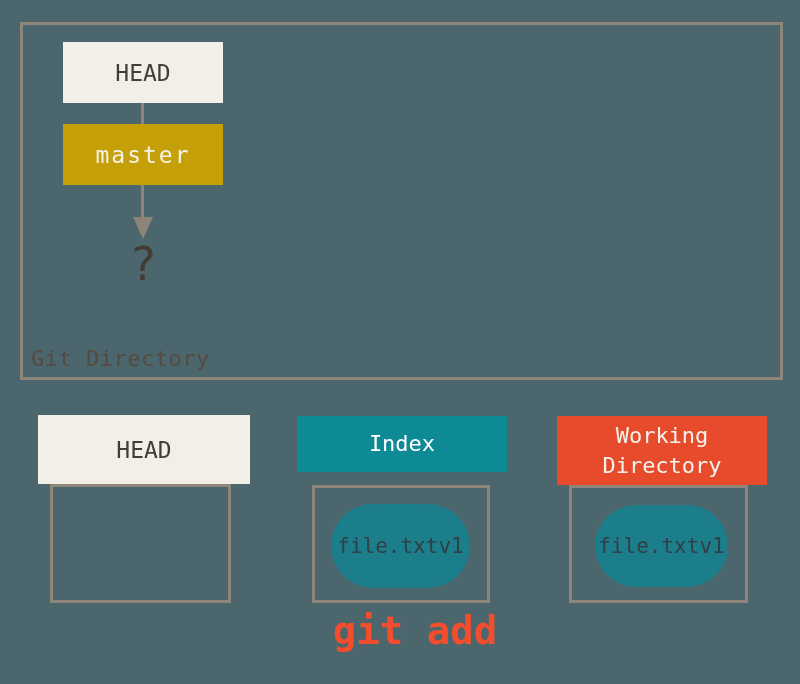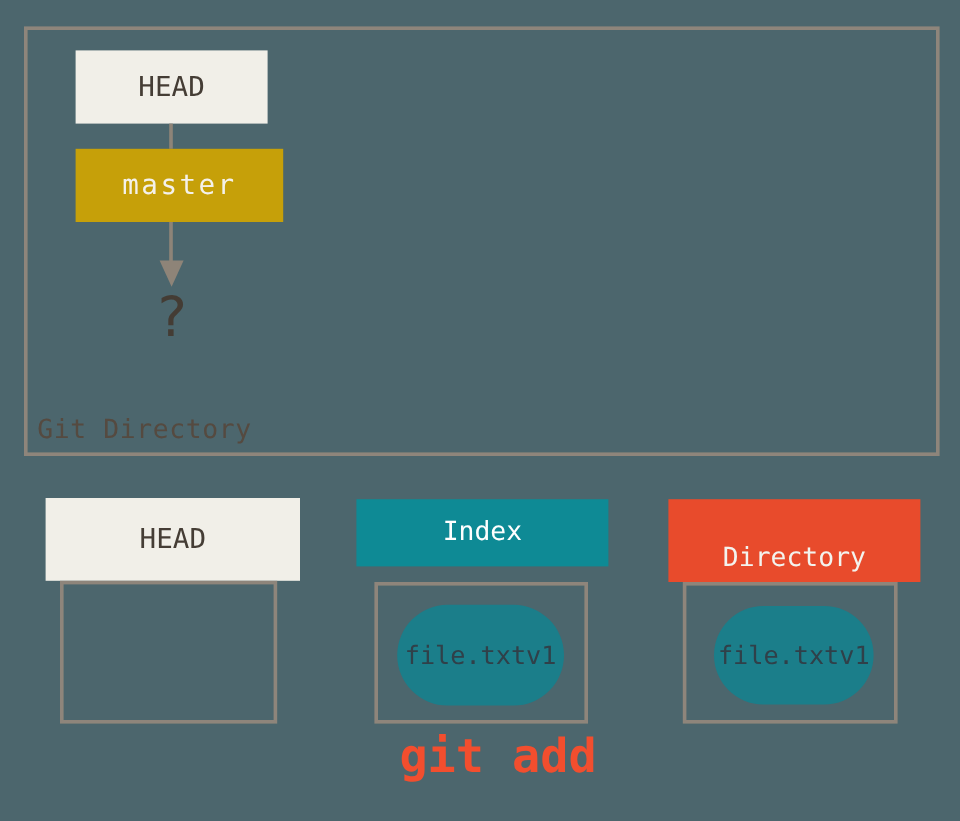--- a/index.html
+++ b/index.html
@@ -39,21 +39,21 @@
     letter-spacing: 0.5px;
   }
 
   
   .node {
     display: flex; align-items: center; justify-content: center;
     text-align: center;
   }
   .head-top { left: 40px; top: 17px; width: 160px; height: 61px;
     background: var(--offwhite); color: var(--dark-text); font-size: 23px; }
-  .master   { left: 40px; top: 99px; width: 173px; height: 61px;
+  .master   { left: 40px; top: 99px; width: 160px; height: 61px;
     background: var(--gold); color: var(--gold-text); font-size: 23px; letter-spacing: 2px; }
 
   .connector { left: 118px; top: 78px; width: 3px; height: 21px; background: var(--arrow); }
   .arrow-stem { left: 118px; top: 160px; width: 3px; height: 33px; background: var(--arrow); }
   .arrow-head {
     left: 110px; top: 192px; width: 0; height: 0;
     border-left: 10px solid transparent;
     border-right: 10px solid transparent;
     border-top: 22px solid var(--arrow);
   }
@@ -123,21 +123,21 @@
     <span>Index</span>
   </div>
   <div class="abs area-outline out-index"></div>
   <div class="abs pill pill-index">
     <span>file.txt</span>
     <span>v1</span>
   </div>
 
   <div class="abs area-header hdr-wd">
     <span>
-      <br>
+      <span>Working</span><br>
       <span>Directory</span>
     </span>
   </div>
   <div class="abs area-outline out-wd"></div>
   <div class="abs pill pill-wd">
     <span>file.txt</span>
     <span>v1</span>
   </div>
 
   <div class="abs git-add">git add</div>

